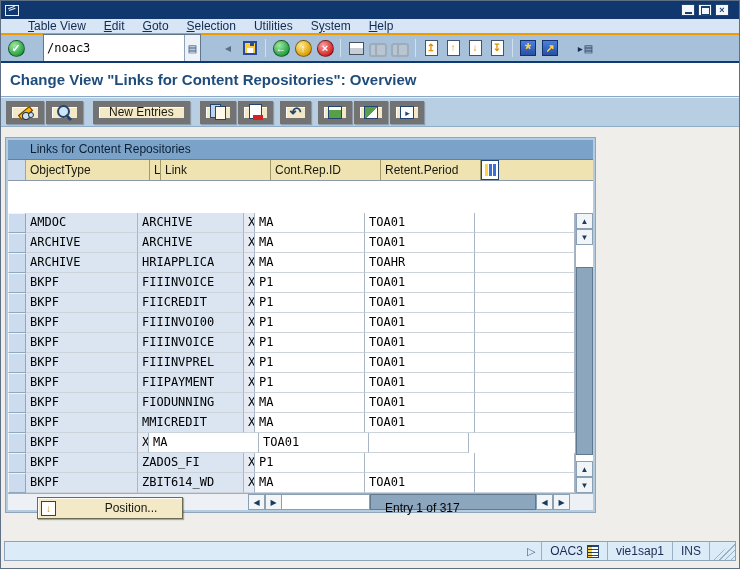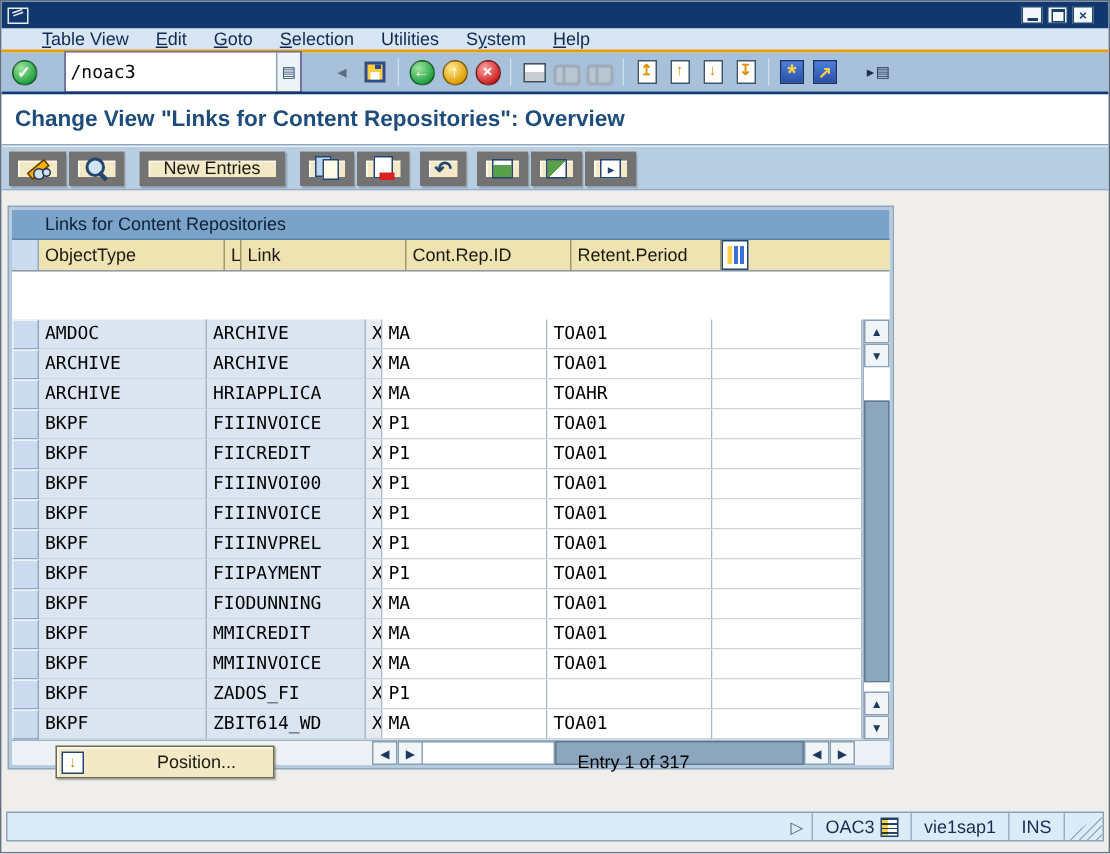--- a/index.html
+++ b/index.html
@@ -401,21 +401,20 @@
               <div class="tc bgA" style="width: 112px;">BKPF</div>
               <div class="tc bgA" style="width: 106px;">MMICREDIT</div>
               <div class="tc bgB" style="width: 11px;">X</div>
               <div class="tc bgW" style="width: 110px;">MA</div>
               <div class="tc bgW" style="width: 110px;">TOA01</div>
               <div class="tc bgW" style="width: 100px;"></div>
             </div>
             <div class="trow">
               <div class="selc"></div>
               <div class="tc bgA" style="width: 112px;">BKPF</div>
-              <div class="tc bgA" style="width: 106px;">MMIINVOICE</div>
               <div class="tc bgB" style="width: 11px;">X</div>
               <div class="tc bgW" style="width: 110px;">MA</div>
               <div class="tc bgW" style="width: 110px;">TOA01</div>
               <div class="tc bgW" style="width: 100px;"></div>
             </div>
             <div class="trow">
               <div class="selc"></div>
               <div class="tc bgA" style="width: 112px;">BKPF</div>
               <div class="tc bgA" style="width: 106px;">ZADOS_FI</div>
               <div class="tc bgB" style="width: 11px;">X</div>

